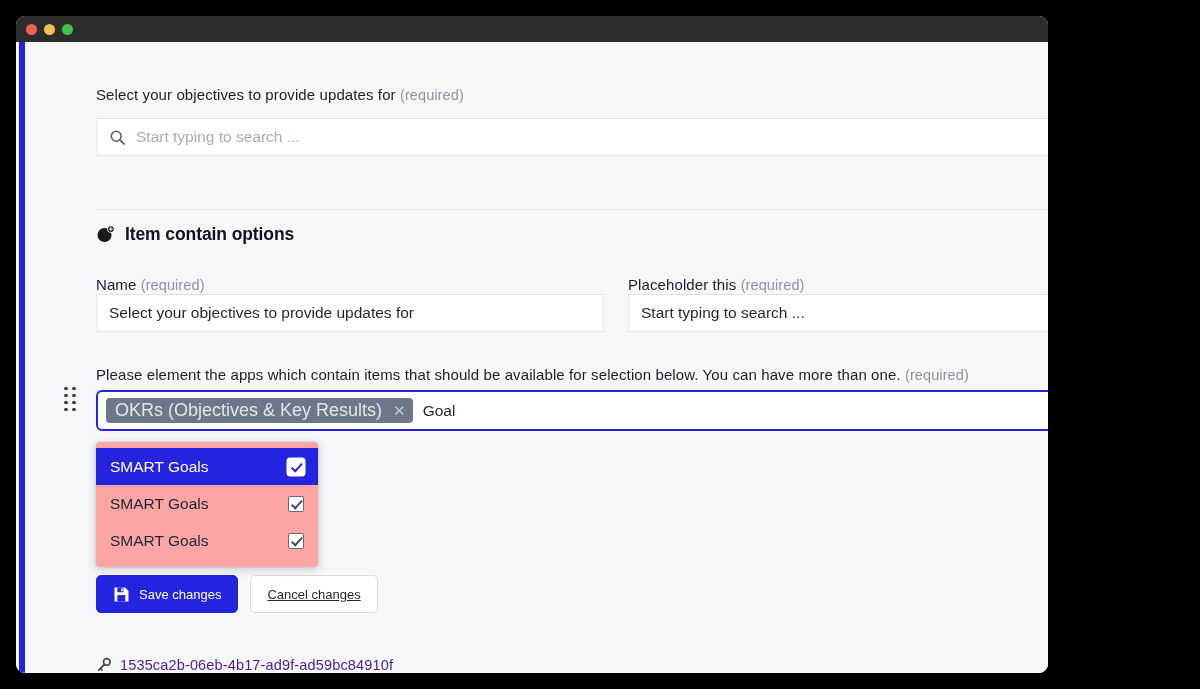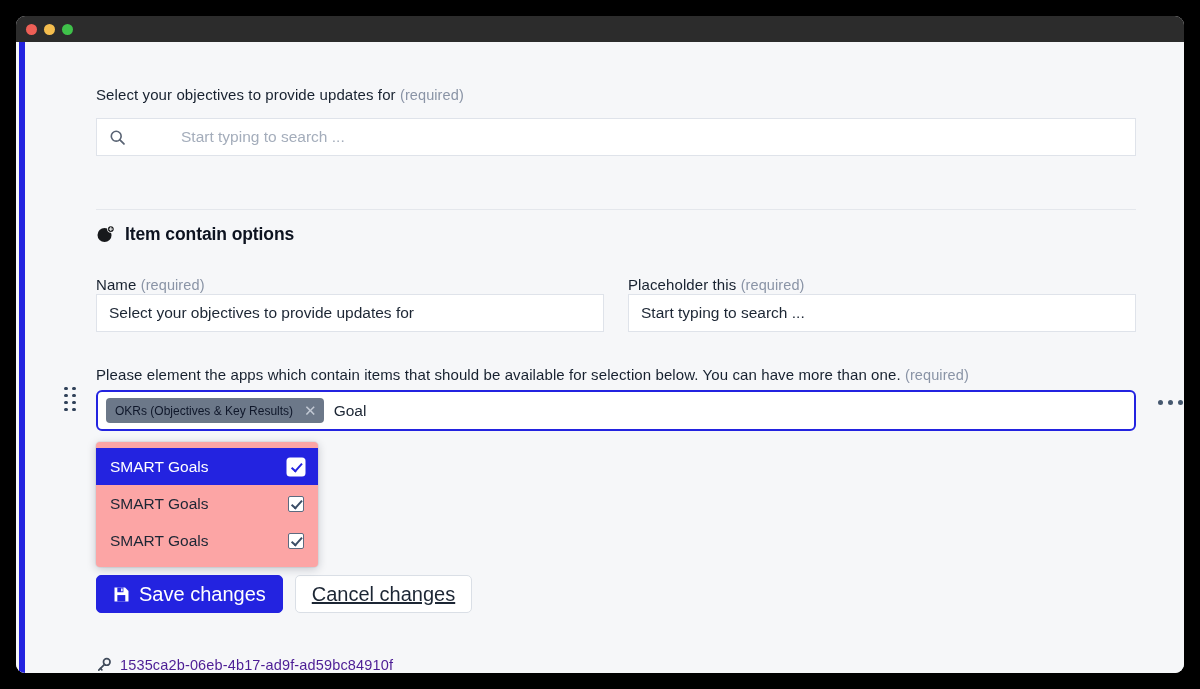--- a/index.html
+++ b/index.html
@@ -10,21 +10,21 @@
     background: #000000;
     font-family: "Liberation Sans", sans-serif;
     overflow: hidden;
   }
 
   
   #app-window {
     position: absolute;
     left: 16px;
     top: 16px;
-    width: 1168px;
+    width: 1032px;
     height: 657px;
     background: #f6f7f9;
     border-radius: 9px;
     overflow: hidden;
     display: flex;
     flex-direction: column;
   }
 
   #titlebar {
     height: 26px;
@@ -89,21 +89,20 @@
   .text-input {
     width: 100%;
     height: 38px;
     background: #ffffff;
     border: 1px solid #dfe3ea;
     border-radius: 0;
     display: flex;
     align-items: center;
     padding: 12px 12px;
     font-size: 15px;
-    gap: 45px;
   }
   .ph { color: #a4adbb; font-size: 15.5px; }
   .val { color: #1c2634; font-size: 15.5px; }
 
   .search-icon { margin-right: 10px; display: flex; align-items: center; }
 
   
   #divider {
     position: absolute;
     left: 68px;
@@ -176,22 +175,22 @@
   .chip {
     height: 25px;
     background: #6c7889;
     border-radius: 4px;
     display: flex;
     align-items: center;
     padding: 0 3px 0 9px;
     margin-right: 10px;
   }
   .chip-label {
-    color: #0f172a;
-    font-size: 12px;
+    color: #e5e5e5;
+    font-size: 18px;
     white-space: nowrap;
   }
   .chip-x {
     margin-left: 7px;
     color: #c2c9d4;
     font-size: 15px;
     padding: 0 4px;
     line-height: 1;
   }
   #chip-typed { font-size: 15.5px; color: #1c2634; }
@@ -276,21 +275,21 @@
     top: 533px;
     display: flex;
     align-items: center;
     gap: 12px;
   }
   .btn {
     height: 38px;
     border-radius: 5px;
     display: flex;
     align-items: center;
-    font-size: 20px;
+    font-size: 13px;
     padding: 0 16px;
     cursor: pointer;
     white-space: nowrap;
   }
   #save-btn {
     background: #2323e0;
     color: #ffffff;
     border: 1px solid #2323e0;
   }
   #save-btn .save-icon { margin-right: 9px; display: flex; }

